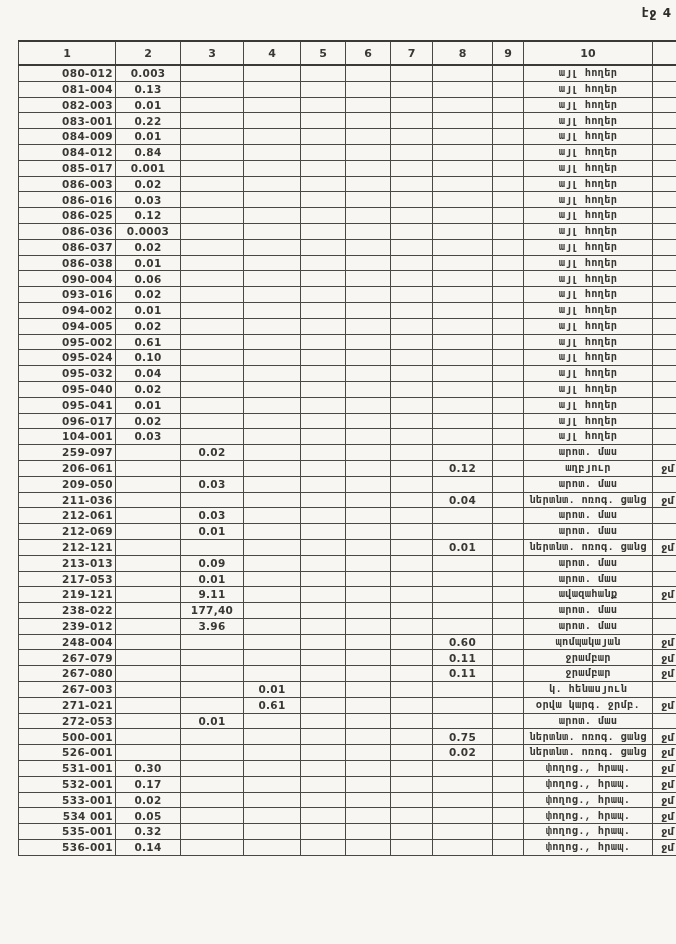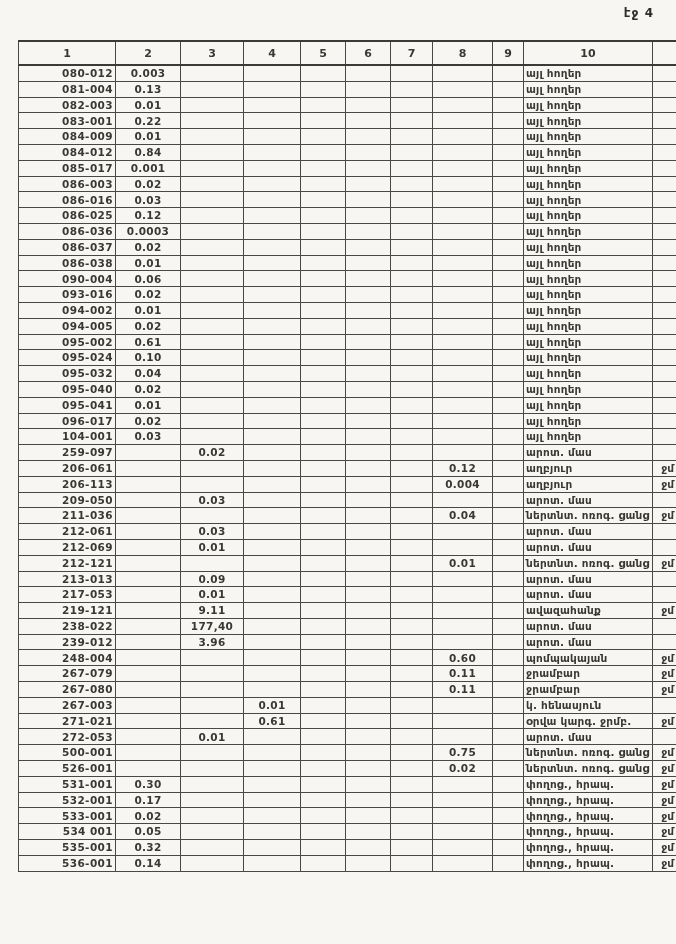--- a/index.html
+++ b/index.html
@@ -10,21 +10,21 @@
   html,body{margin:0;padding:0;}
   body{
     width:676px;height:944px;
     background:var(--paper);
     font-family:"DejaVu Sans","Liberation Sans",sans-serif;
     color:var(--ink);
     overflow:hidden;
   }
   .page{position:relative;width:676px;height:944px;}
   .page-label{
-    position:absolute;top:6px;right:22px;
+    position:absolute;top:6px;right:4px;
     font-size:12px;font-weight:bold;color:#2f2d29;
     letter-spacing:1px;
   }
   table.sheet{
     position:absolute;top:40px;left:18px;
     border-collapse:collapse;table-layout:fixed;
     width:658px;
   }
   table.sheet th, table.sheet td{
     border:1.5px solid var(--line);
@@ -36,21 +36,21 @@
     height:20px;font-size:11px;text-align:center;
     border-bottom:2px solid #3c3a36;
     border-top:2px solid #3c3a36;
   }
   table.sheet td{
     height:14.8px;font-size:10.5px;line-height:1;
     padding:0 2px;
   }
   td.c-code{text-align:right;padding-left:5px;letter-spacing:0.4px;}
   td.c-num{text-align:center;letter-spacing:0.3px;}
-  td.c-label{text-align:left;padding-left:4px;font-size:10px;letter-spacing:0.2px;}
+  td.c-label{text-align:center;padding-left:4px;font-size:10px;letter-spacing:0.2px;font-family:Liberation Mono, monospace;}
   th.gutter, td.gutter{
     border:none;background:var(--paper);
     font-size:8px;color:#6b675f;text-align:right;
     padding-left:4px;font-weight:600;
   }
 </style>
 </head>
 <body>
 
 <div class="page">
@@ -418,33 +418,20 @@
           <td class="c-num"></td>
           <td class="c-num"></td>
           <td class="c-num"></td>
           <td class="c-num"></td>
           <td class="c-num">0.12</td>
           <td class="c-num"></td>
           <td class="c-label">աղբյուր</td>
           <td class="gutter">ջմ</td>
         </tr>
         <tr>
-          <td class="c-code">206-113</td>
-          <td class="c-num"></td>
-          <td class="c-num"></td>
-          <td class="c-num"></td>
-          <td class="c-num"></td>
-          <td class="c-num"></td>
-          <td class="c-num"></td>
-          <td class="c-num">0.004</td>
-          <td class="c-num"></td>
-          <td class="c-label">աղբյուր</td>
-          <td class="gutter">ջմ</td>
-        </tr>
-        <tr>
           <td class="c-code">209-050</td>
           <td class="c-num"></td>
           <td class="c-num">0.03</td>
           <td class="c-num"></td>
           <td class="c-num"></td>
           <td class="c-num"></td>
           <td class="c-num"></td>
           <td class="c-num"></td>
           <td class="c-num"></td>
           <td class="c-label">արոտ. մաս</td>

